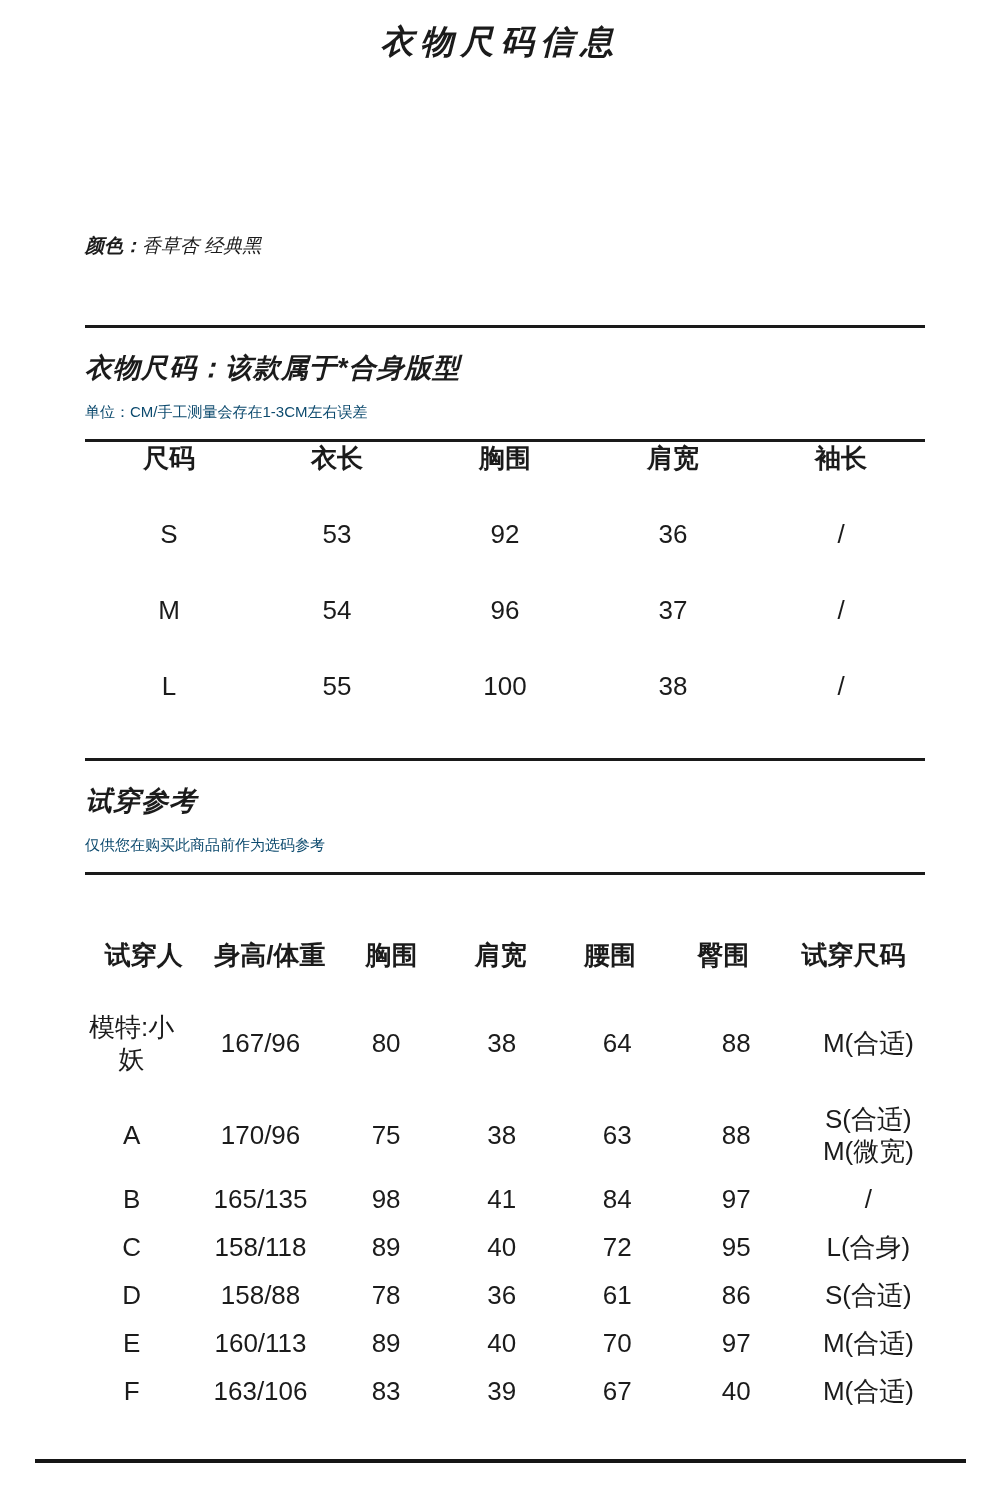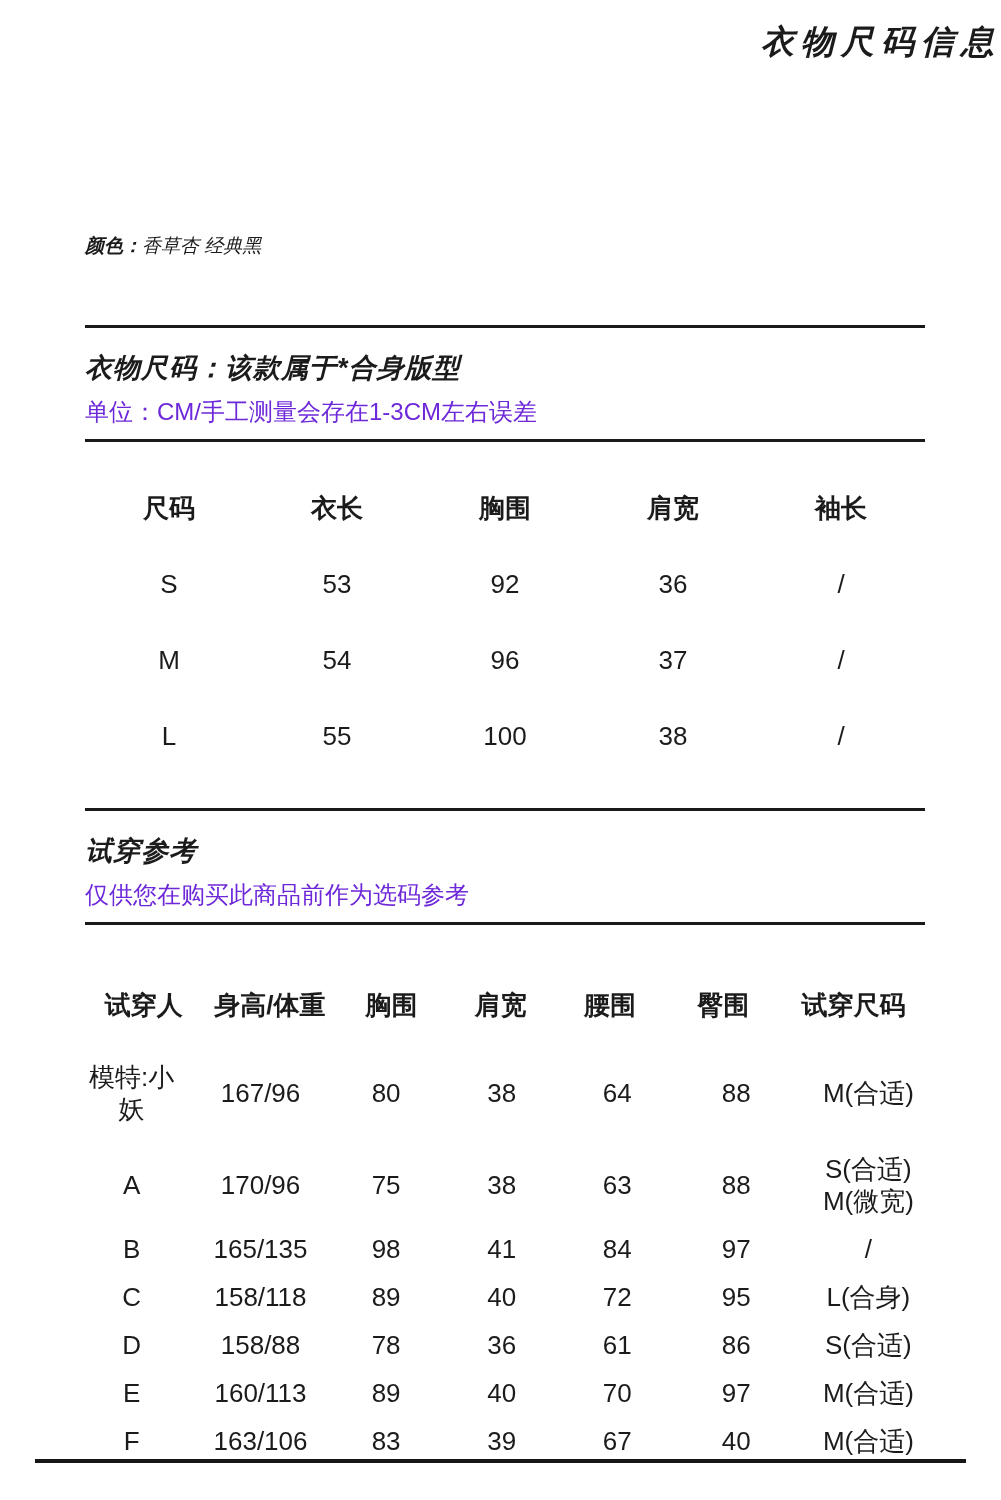--- a/index.html
+++ b/index.html
@@ -9,21 +9,21 @@
     height: 1500px;
     background: #ffffff;
     color: #1b1b1b;
     font-family: "Liberation Sans", "DejaVu Sans", sans-serif;
     position: relative;
     overflow: hidden;
   }
   .page-title {
     margin: 0;
     padding-top: 20px;
-    text-align: right;
+    text-align: center;
     font-size: 33px;
     font-weight: bold;
     font-style: italic;
     letter-spacing: 7px;
   }
   .content {
     margin: 0 76px 0 85px; 
   }
   .color-line {
     margin: 164px 0 0 0;
@@ -45,36 +45,36 @@
   .section-heading {
     margin: 20px 0 0 0;
     font-size: 27px;
     font-weight: bold;
     font-style: italic;
     letter-spacing: 1px;
     line-height: 40px;
   }
   .section-note {
     margin: 12px 0 0 0;
-    font-size: 24px;
+    font-size: 15px;
     line-height: 23px;
-    color: #6d28d9;
+    color: #0c4a6e;
   }
   
   .thead, .trow { display: flex; width: 100%; }
   .tcell {
     text-align: center;
     font-size: 26px;
     line-height: 32px;
     white-space: pre-line;
   }
   .th { font-weight: bold; }
   
   .t1 .tcell { width: 20%; }
-  .t1 .thead { padding-top: 50px; }
+  .t1 .thead { }
   .t1 .trow { margin-top: 44px; }
   
   .t2 .thead { padding-top: 64px; }
   .t2 .trow { margin-top: 16px; align-items: center; gap: 29px; }
   .t2 .trow:nth-child(1) { margin-top: 40px; }
   .t2 .trow:nth-child(2) { margin-top: 28px; line-height: 34px; }
   .t2 .tcell:nth-child(1) { width: 14%; }
   .t2 .tcell:nth-child(2) { width: 16%; }
   .t2 .tcell:nth-child(3) { width: 13%; }
   .t2 .tcell:nth-child(4) { width: 13%; }

